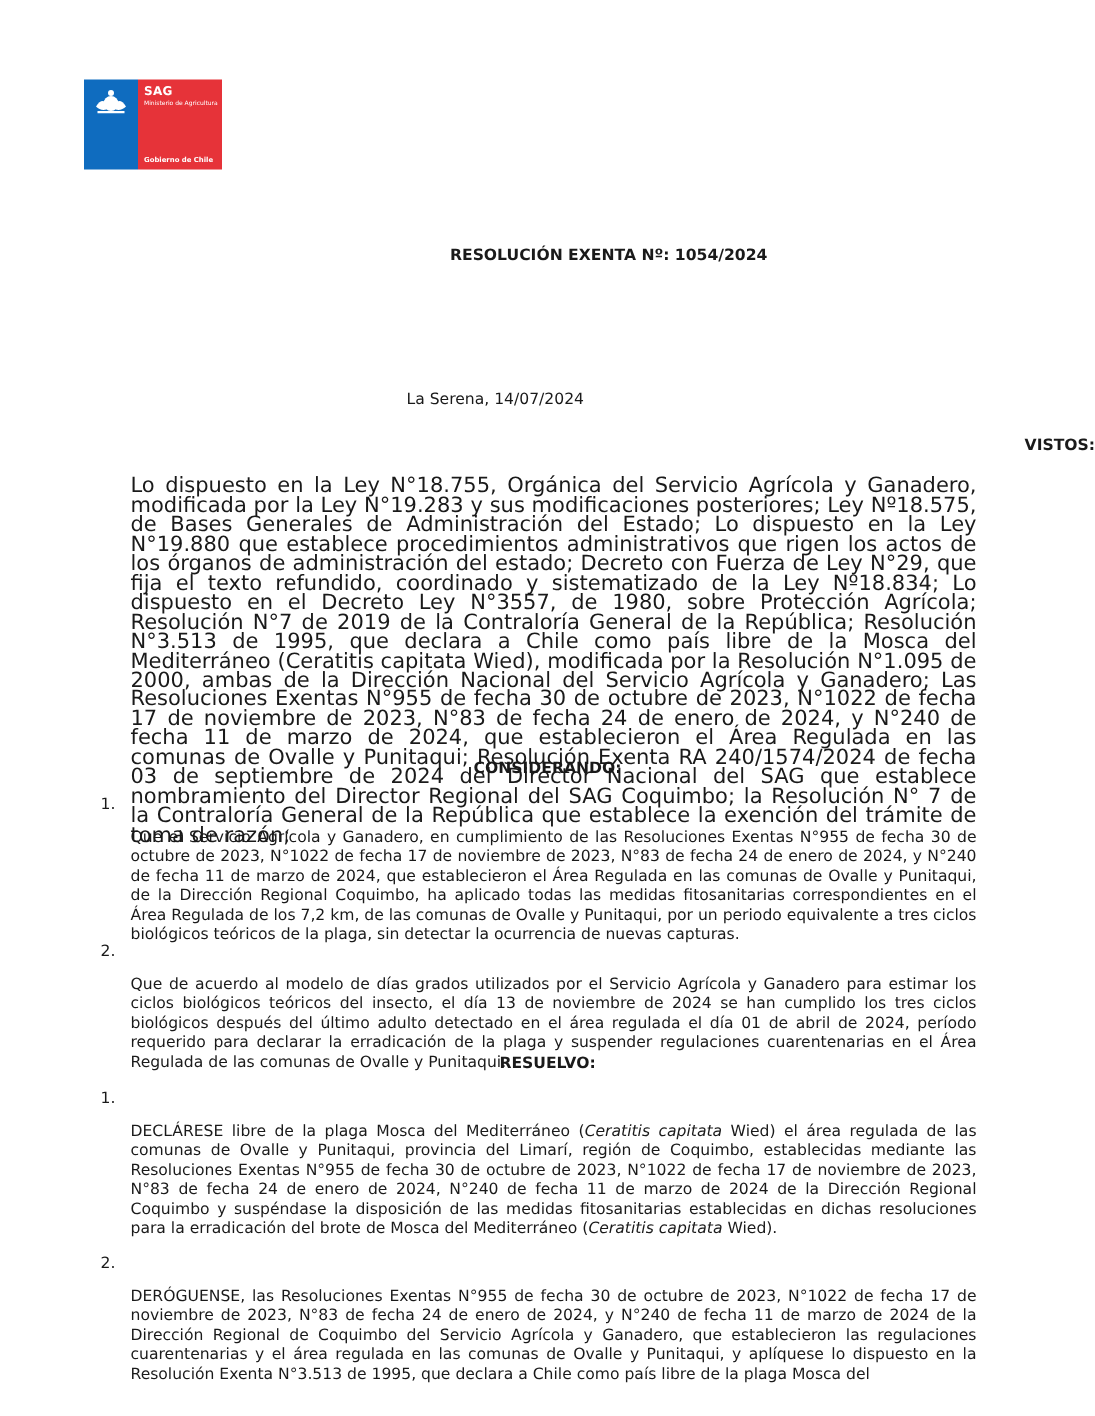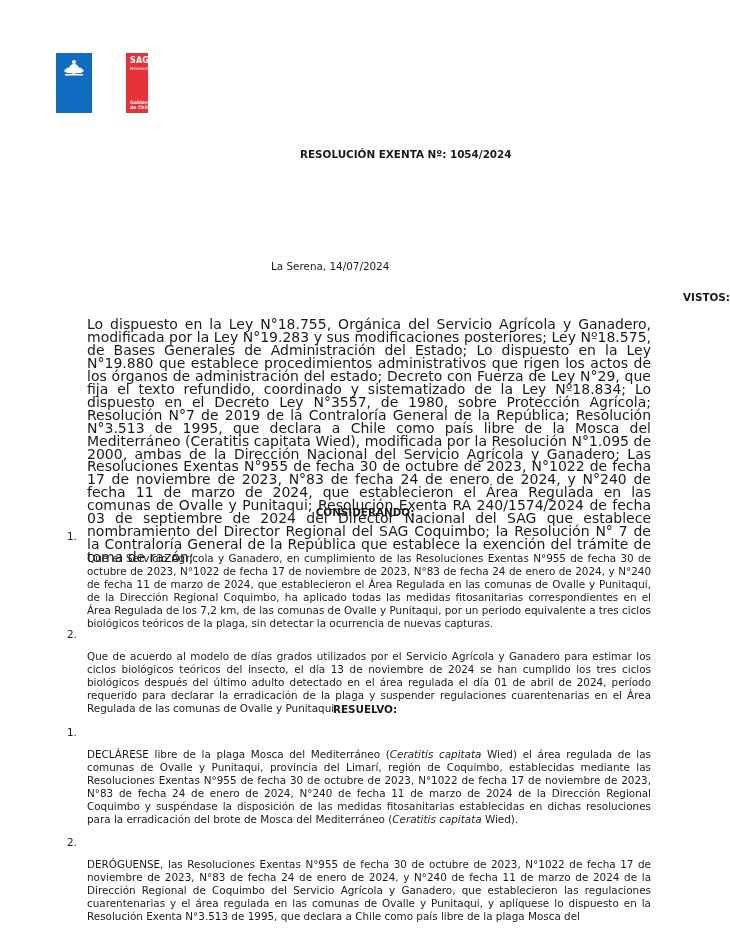--- a/index.html
+++ b/index.html
@@ -1,27 +1,27 @@
 <!DOCTYPE html>
 <html><head>
 <meta charset="utf-8">
 <style>
   html, body { margin: 0; padding: 0; background: #ffffff; }
   body { width: 730px; height: 944px; position: relative; overflow: hidden;
          font-family: "DejaVu Sans", sans-serif; color: #1a1a1a; }
-  .logo { position: absolute; left: 56px; top: 53px; width: 92px; height: 60px; display: flex; gap: 34px; }
+  .logo { position: absolute; left: 56px; top: 53px; width: 92px; height: 60px; display: flex; }
   .logo .blue { width: 36px; height: 100%; background: #0f6cbf; position: relative; }
   .logo .red { flex: 1; height: 100%; background: #e63339; position: relative; color: #fff; }
   .logo .crest { position: absolute; left: 6px; top: 6px; width: 24px; height: 18px; }
   .logo .sag { position: absolute; left: 4px; top: 3px; font-size: 8px; font-weight: bold; letter-spacing: 0.2px; }
   .logo .min { position: absolute; left: 4px; top: 13px; font-size: 4px; line-height: 5px; width: 50px; }
   .logo .gob { position: absolute; left: 4px; bottom: 3px; font-size: 4.6px; font-weight: bold; }
 
   .title-block { position: absolute; left: 300px; top: 148px; width: 344px; font-weight: bold; font-size: 10.4px; }
-  .res-num { margin: 0 0 13px 0; }
+  .res-num { margin: 16px 0 13px 0; }
   .declara { margin: 0; line-height: 13.5px; text-align: justify; text-align-last: left; }
 
   .place-date { position: absolute; left: 271px; top: 260px; font-size: 10.4px; }
 
   .section-head { position: absolute; left: 0; width: 730px; text-align: center; font-weight: bold; font-size: 10.4px; }
 
   .para { position: absolute; left: 87px; width: 564px; font-size: 14px; line-height: 12.95px; text-align: justify; margin: 0; }
 
   .item { position: absolute; left: 67px; width: 584px; font-size: 10.4px; line-height: 12.95px; display: flex; }
   .item .num { width: 20px; flex: 0 0 20px; }

